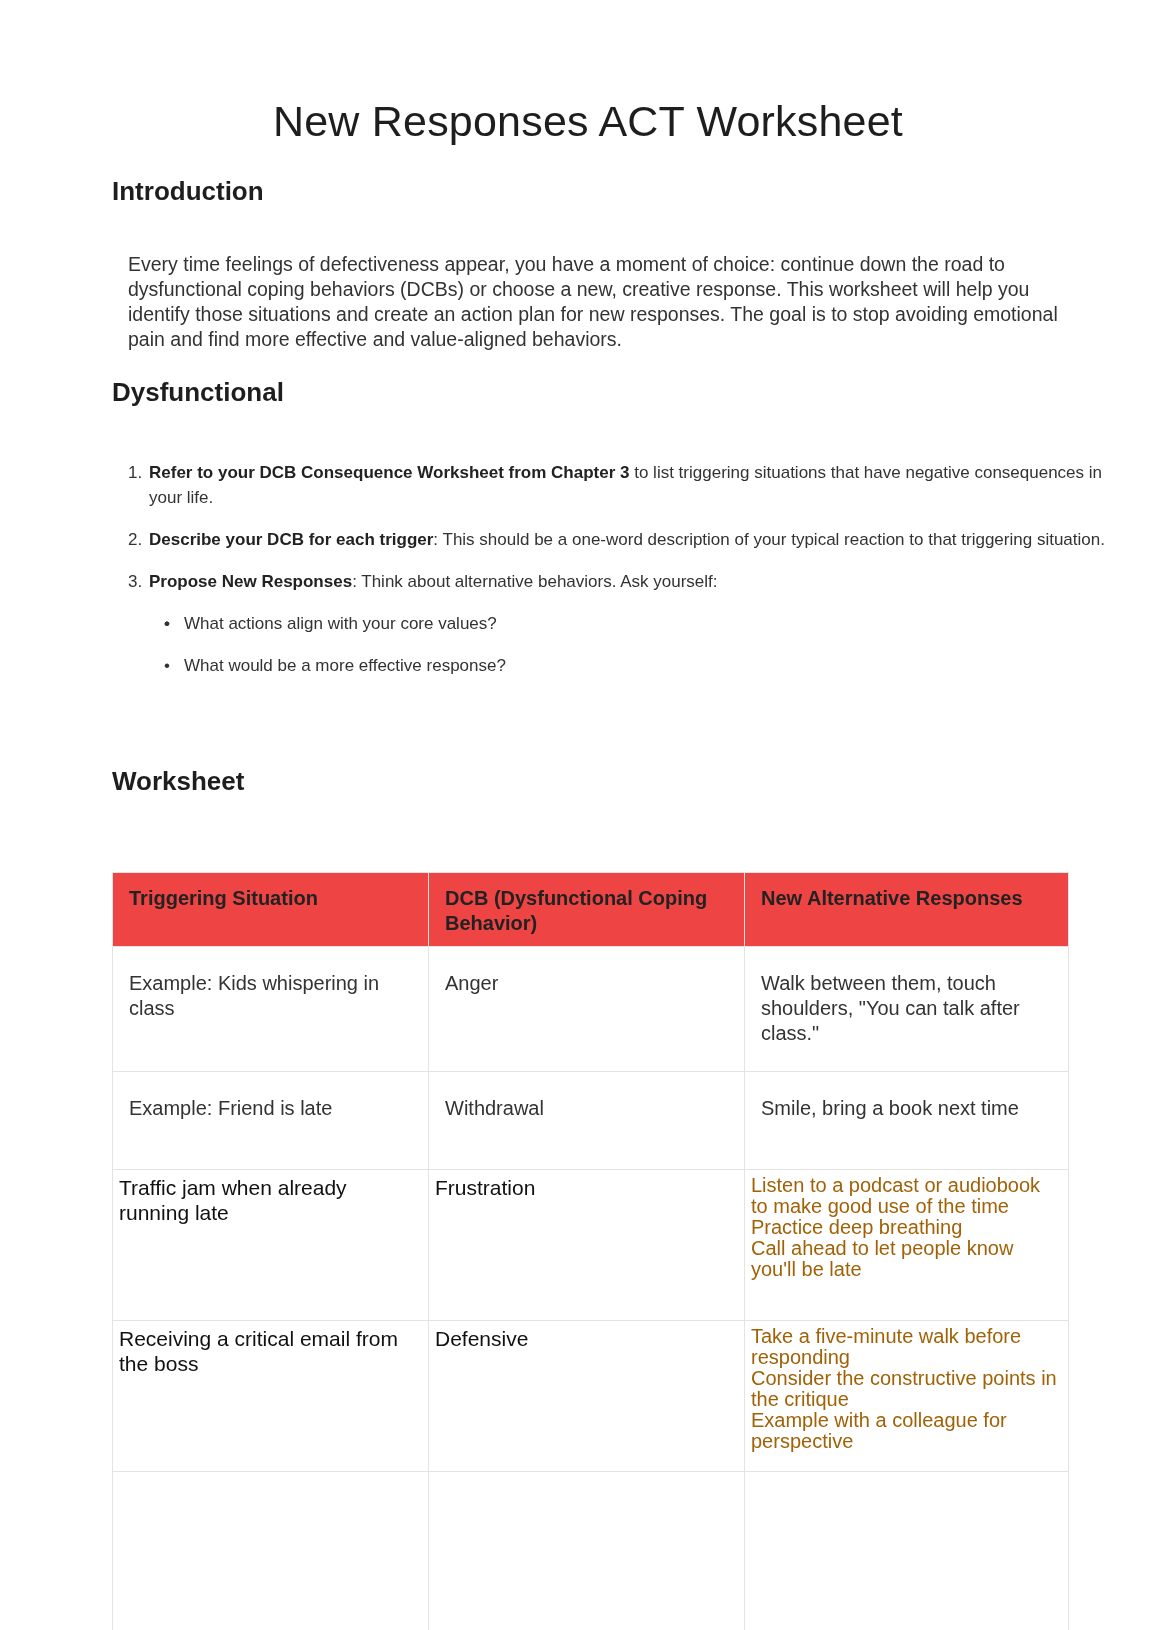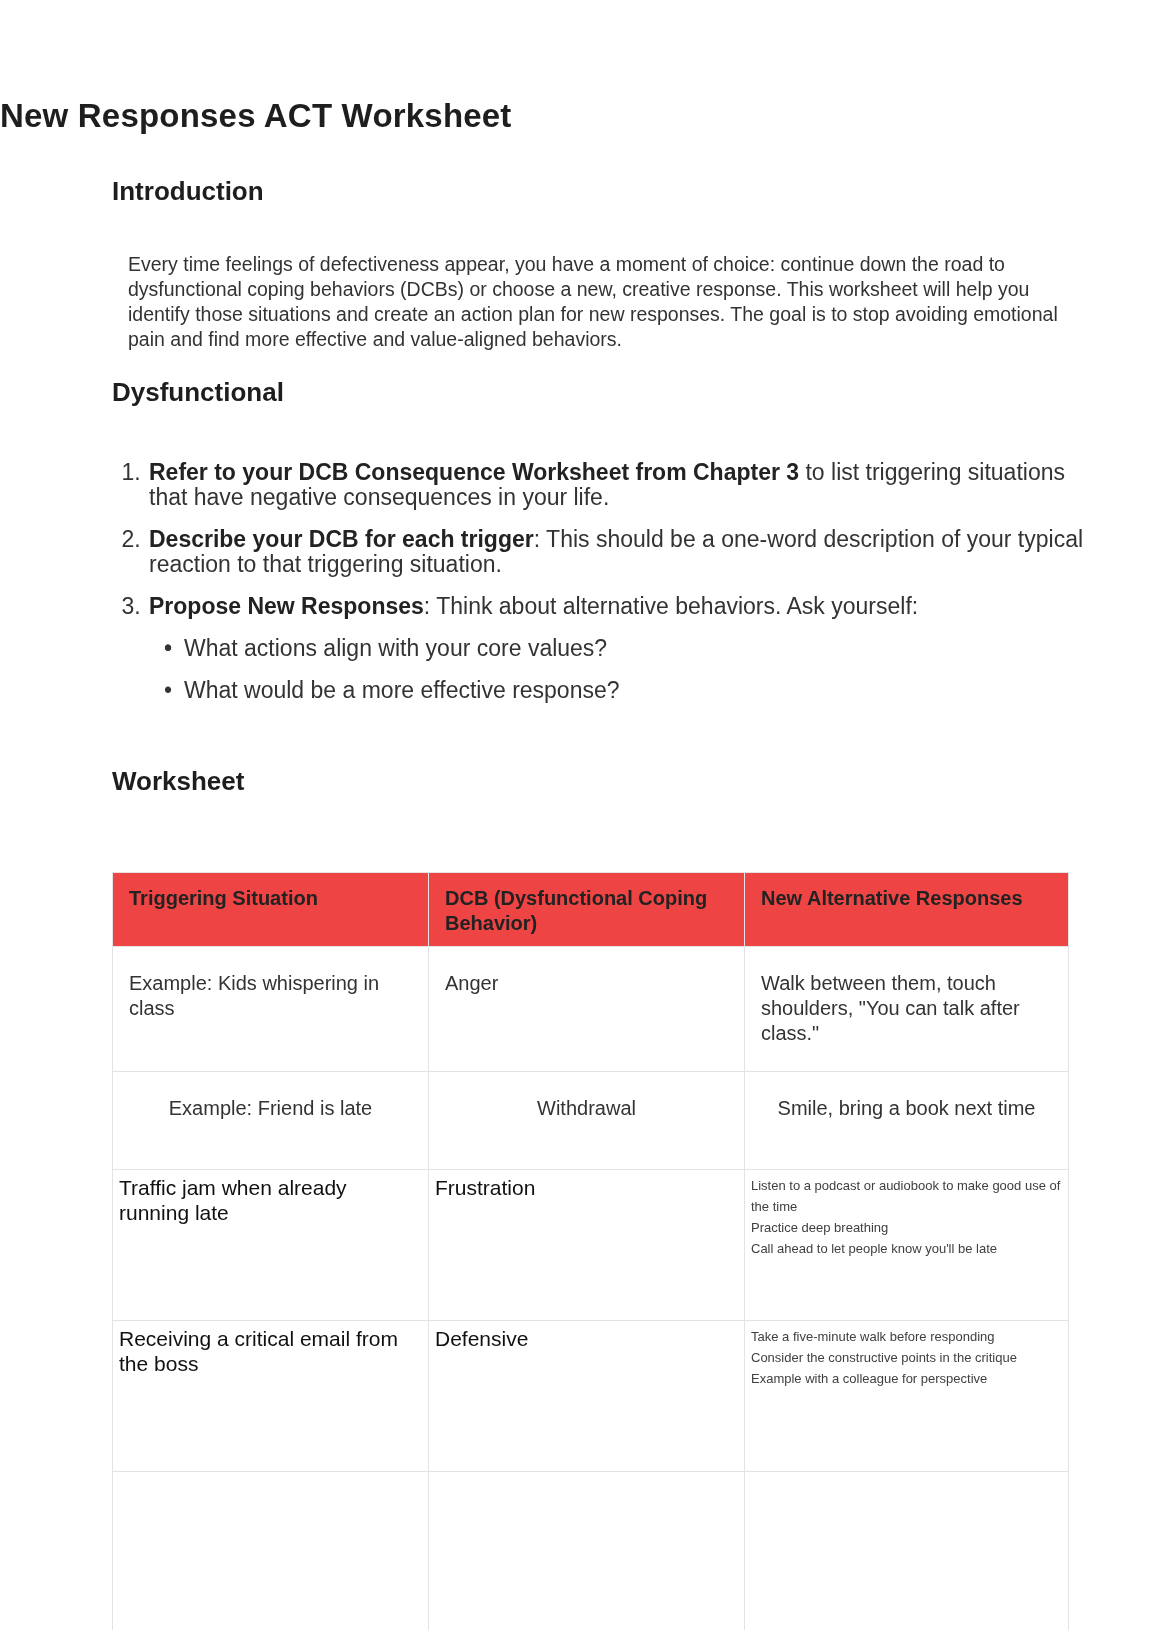--- a/index.html
+++ b/index.html
@@ -1,41 +1,41 @@
 <!DOCTYPE html>
 <html><head>
 <meta charset="utf-8">
 <style>
   html, body { margin: 0; padding: 0; background: #ffffff; }
   body { width: 1176px; height: 1630px; position: relative; overflow: hidden;
          font-family: "Liberation Sans", sans-serif; color: #2b2b2b; }
   .page { position: absolute; left: 0; top: 0; width: 1176px; height: 1630px; }
-  h1 { position: absolute; top: 97px; left: 0; width: 1176px; margin: 0; 
-       font-size: 33px; font-weight: bold; color: #1e1e1e; letter-spacing: 0.2px; }
+  h1 { position: absolute; top: 97px; left: 0; width: 1176px; margin: 0; text-align: center;
+       font-size: 43px; font-weight: normal; color: #1e1e1e; letter-spacing: 0.2px; }
   h2 { position: absolute; left: 112px; margin: 0; font-size: 26px; font-weight: bold; color: #1e1e1e; }
   .intro { position: absolute; left: 112px; top: 236px; width: 950px; margin: 16px;
            font-size: 19.5px; line-height: 25px; color: #333; }
   ol.steps { position: absolute; left: 112px; top: 460px; width: 960px; margin: 0; padding: 0 0 0 35px;
-             font-size: 23px; line-height: 25px; color: #333; }
+             font-size: 17px; line-height: 25px; color: #333; }
   ol.steps li { margin-bottom: 17px; padding-left: 2px; }
   ol.steps li b { color: #222; }
   ul.sub { list-style: none; margin: 17px 0 0 0; padding: 0 0 0 4px; }
   ul.sub li { margin-bottom: 17px; position: relative; padding-left: 31px; }
   ul.sub li .bullet { position: absolute; left: 11px; top: 0; }
   table { position: absolute; left: 112px; top: 872px; width: 956px; border-collapse: collapse;
           table-layout: fixed; }
   td, th { border: 1.5px solid #e3e3e3; vertical-align: top; text-align: left; }
   th { background: #ef4444; font-size: 20px; font-weight: bold; color: #222;
        padding: 13px 16px 10px 16px; line-height: 25px; height: 49px; margin-left: 32px; }
   td.ex { font-size: 20px; color: #333; padding: 24px 16px; line-height: 25px; }
   td.fill { font-size: 21px; color: #111; padding: 5px 6px; line-height: 25px; }
-  td.fill.small { font-size: 13px; line-height: 21px; color: #404040; padding: 5px 6px; }
+  td.fill.small { font-size: 20px; line-height: 21px; color: #a16207; padding: 5px 6px; }
   .resp-line { display: block; }
   tr.r1 td { height: 76px; }
-  tr.r2 td { height: 49px; text-align: center; }
+  tr.r2 td { height: 49px; }
   tr.r3 td { height: 140px; }
   tr.r4 td { height: 140px; }
   tr.r5 td { height: 148px; }
 </style>
 </head>
 <body>
 
 <div class="page">
   <h1>New Responses ACT Worksheet</h1>
 

